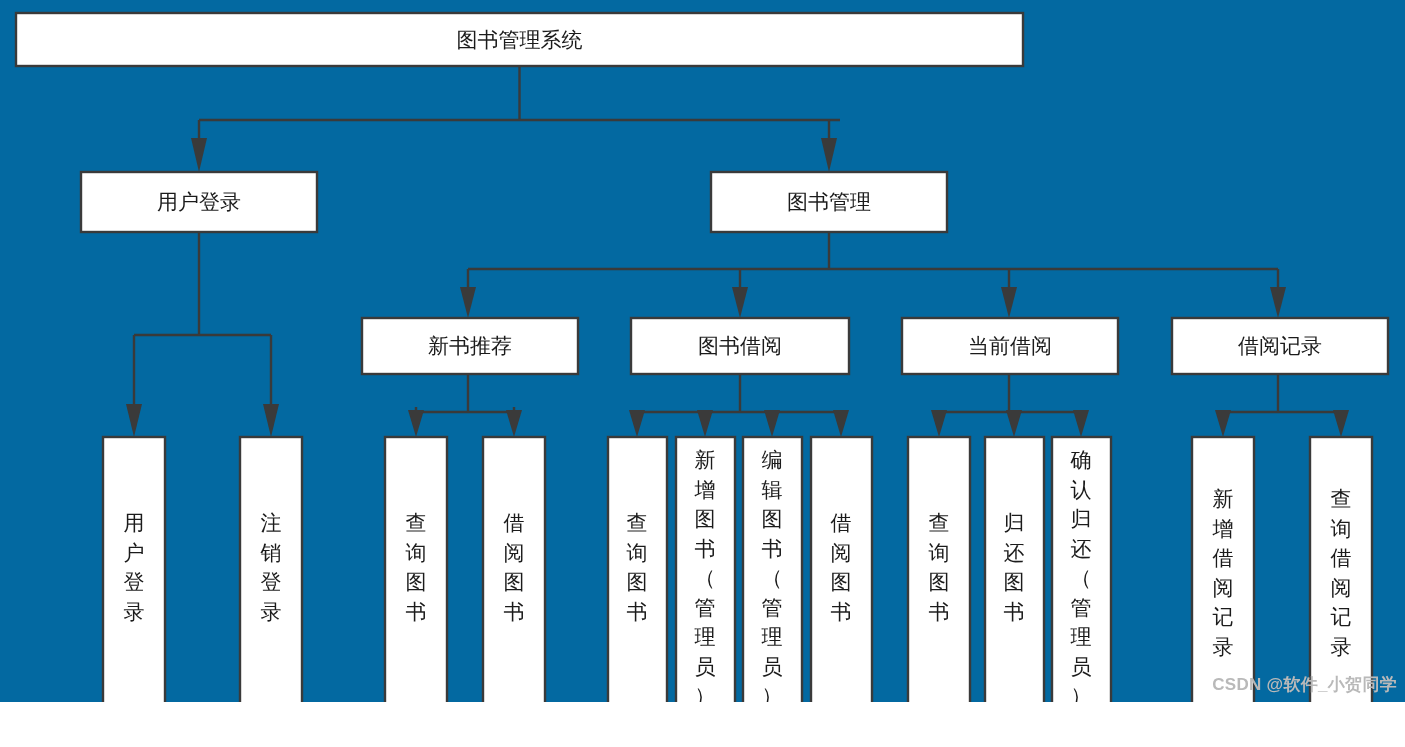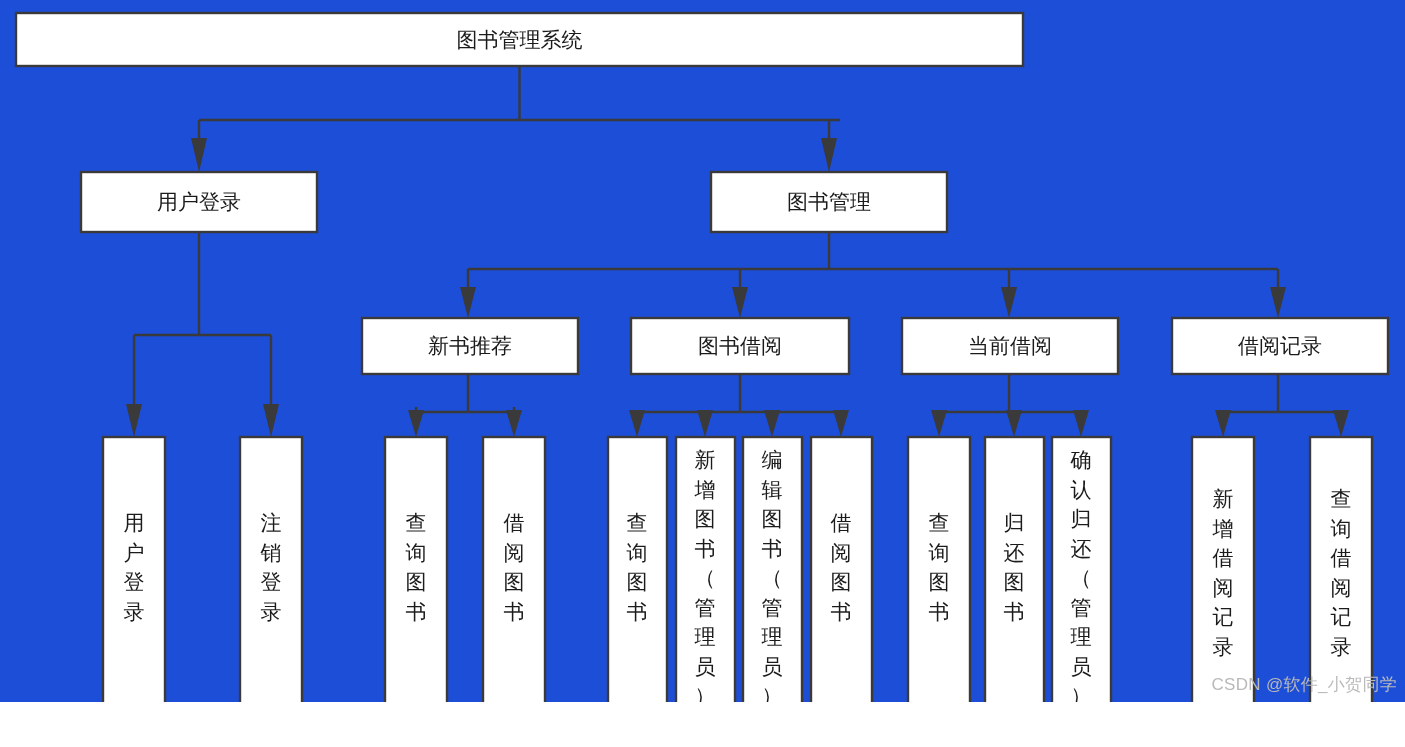--- a/index.html
+++ b/index.html
@@ -8,21 +8,21 @@
     padding: 0;
     background: #ffffff;
   }
   body {
     font-family: "Liberation Sans", "DejaVu Sans", sans-serif;
   }
   #diagram-root {
     position: relative;
     width: 1405px;
     height: 702px;
-    background: #1d4ed8;
+    background: #0369a1;
     overflow: hidden;
   }
   svg.canvas {
     position: absolute;
     left: 0;
     top: 0;
     width: 1405px;
     height: 747px;
     display: block;
   }
@@ -61,20 +61,21 @@
     position: absolute;
     right: 8px;
     bottom: 6px;
     font-family: "Liberation Sans", "DejaVu Sans", sans-serif;
     font-size: 17px;
     color: #b9b9b9;
     letter-spacing: 0.3px;
     pointer-events: none;
     user-select: none;
     white-space: pre;
+    font-weight: bold;
   }
 </style>
 </head>
 <body>
 
 <div id="diagram-root">
 
   <svg class="canvas" viewBox="0 0 1405 747" xmlns="http://www.w3.org/2000/svg">
 
     <g>

